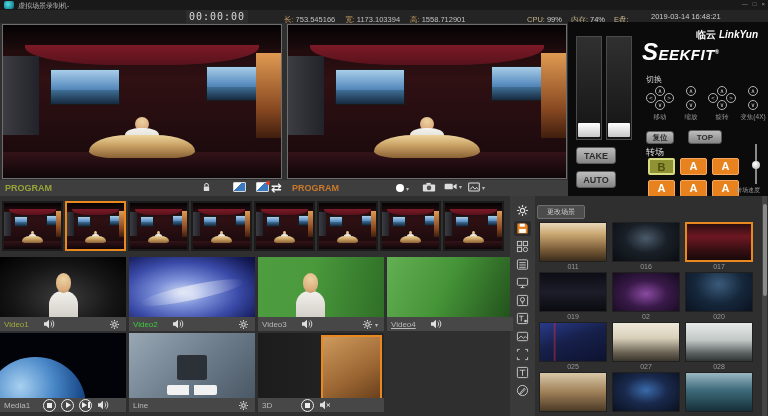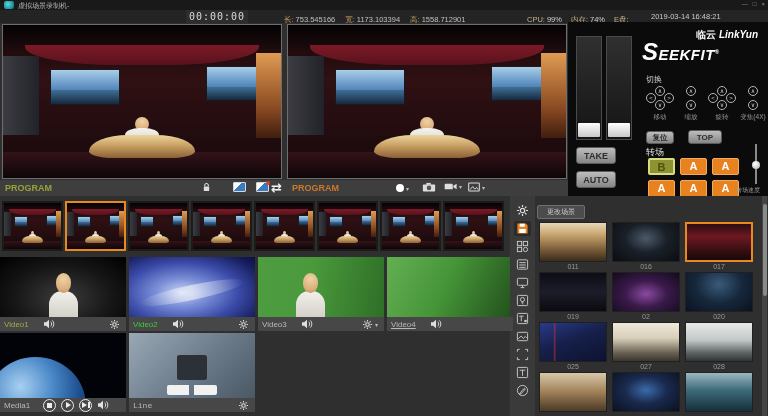--- a/index.html
+++ b/index.html
@@ -658,32 +658,49 @@
                 </svg>
               </span>
             </span>
           </div>
         </div>
 
 
         <div class="src-cell">
           <div class="vid v-line"></div>
           <div class="label-bar">
-            <span class="src-name" style="color: rgb(184, 184, 184); font-family: Liberation Mono, monospace;">Line</span>
+            <span class="src-name" style="color: rgb(184, 184, 184);">Line</span>
             <span class="ctrls">
               <span class="ctrl gear">
                 <svg viewBox="0 0 14 14" width="11" height="11">
                   <circle cx="7" cy="7" r="2.2" fill="none" stroke="#ddd" stroke-width="1.4"></circle>
                   <path d="M7 1.2v2M7 10.8v2M1.2 7h2M10.8 7h2M3 3l1.4 1.4M9.6 9.6L11 11M11 3L9.6 4.4M4.4 9.6L3 11" stroke="#ddd" stroke-width="1.4"></path>
                 </svg>
               </span>
             </span>
           </div>
         </div>
 
+        <div class="src-cell">
+          <div class="vid v-3d"></div>
+          <div class="label-bar">
+            <span class="src-name" style="color: rgb(184, 184, 184);">3D</span>
+            <span class="ctrls">
+              <span class="ctrl tbtn">
+                <i class="g-stop"></i>
+              </span>
+              <span class="ctrl vol">
+                <svg viewBox="0 0 14 12" width="12" height="10">
+                  <path d="M1 4h2.6L7 1v10L3.6 8H1z" fill="#e0e0e0"></path>
+                  <path d="M9 4l4 4M13 4l-4 4" stroke="#e0e0e0" stroke-width="1.2"></path>
+                </svg>
+              </span>
+            </span>
+          </div>
+        </div>
 
     </div>
 
     <div id="tool-col">
       <div class="tb-icon">
           <svg viewBox="0 0 14 14">
             <circle cx="7" cy="7" r="2.4" fill="none" stroke="#ddd" stroke-width="1.3"></circle>
             <path d="M7 1v2.2M7 10.8V13M1 7h2.2M10.8 7H13M2.8 2.8l1.5 1.5M9.7 9.7l1.5 1.5M11.2 2.8L9.7 4.3M4.3 9.7l-1.5 1.5" stroke="#ddd" stroke-width="1.3"></path>
           </svg>
         </div>

